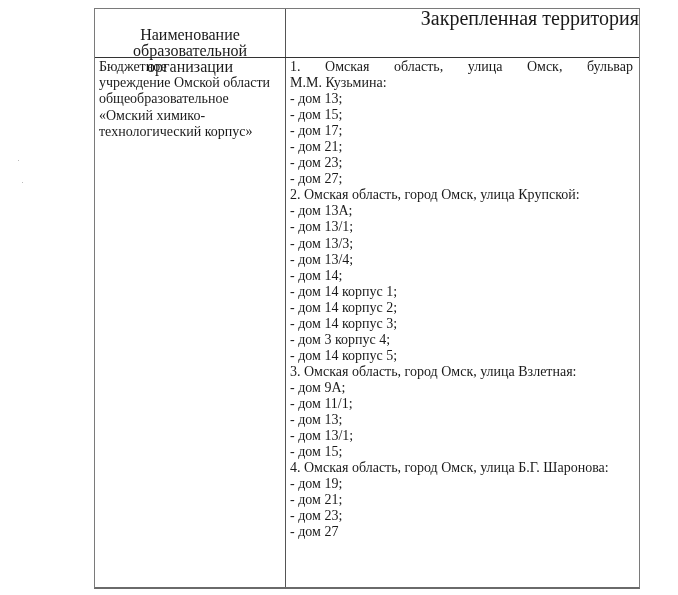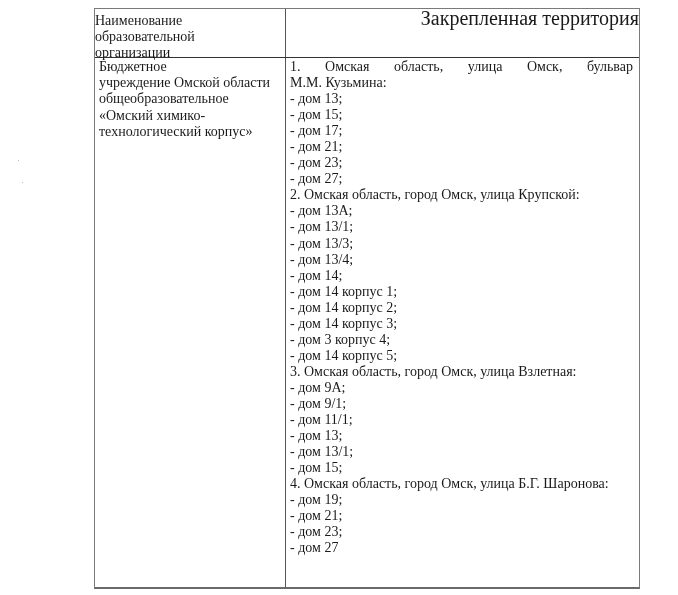--- a/index.html
+++ b/index.html
@@ -2,22 +2,22 @@
 <html><head>
 <meta charset="utf-8">
 <style>
   html, body { margin: 0; padding: 0; background: #ffffff; }
   body { width: 678px; height: 595px; position: relative; overflow: hidden;
          font-family: "Liberation Serif", "DejaVu Serif", serif; color: #1a1a1a; }
   .tbl { position: absolute; left: 94px; top: 8px; width: 546px; height: 581px;
          border: 1px solid #7a7a7a; border-bottom: 2px solid #6a6a6a; box-sizing: border-box; }
   .col-div { position: absolute; left: 190px; top: 0; bottom: 0; width: 0; border-left: 1px solid #555; }
   .hdr-div { position: absolute; left: 0; right: 0; top: 48px; height: 0; border-top: 1px solid #333; }
-  .hdr-left { position: absolute; left: 0; top: 4px; width: 190px; 
-              font-size: 14px; line-height: 16.2px; }
+  .hdr-left { position: absolute; left: 0; top: 18px; width: 190px; text-align: center;
+              font-size: 16px; line-height: 16.2px; }
   .hdr-right { position: absolute; left: 191px; top: 1px; right: 0; text-align: right;
                font-size: 20px; line-height: 16.2px; }
   .org { position: absolute; left: 4px; top: 50px; width: 184px; font-size: 14px; line-height: 16.2px; }
   .terr { position: absolute; left: 195px; top: 50px; right: 6px; font-size: 14px; line-height: 16.05px; }
   .line { white-space: nowrap; }
   .just { display: flex; justify-content: space-between; white-space: nowrap; }
   .speck { position: absolute; width: 1px; height: 1px; background: #bbb; }
 </style>
 </head>
 <body>
@@ -65,21 +65,20 @@
     <div class="line">- дом 13/4;</div>
     <div class="line">- дом 14;</div>
     <div class="line">- дом 14 корпус 1;</div>
     <div class="line">- дом 14 корпус 2;</div>
     <div class="line">- дом 14 корпус 3;</div>
     <div class="line">- дом 3 корпус 4;</div>
     <div class="line">- дом 14 корпус 5;</div>
 
     <div class="line">3. Омская область, город Омск, улица Взлетная:</div>
     <div class="line">- дом 9А;</div>
-    <div class="line">- дом 9/1;</div>
     <div class="line">- дом 11/1;</div>
     <div class="line">- дом 13;</div>
     <div class="line">- дом 13/1;</div>
     <div class="line">- дом 15;</div>
 
     <div class="line">4. Омская область, город Омск, улица Б.Г. Шаронова:</div>
     <div class="line">- дом 19;</div>
     <div class="line">- дом 21;</div>
     <div class="line">- дом 23;</div>
     <div class="line">- дом 27</div>

